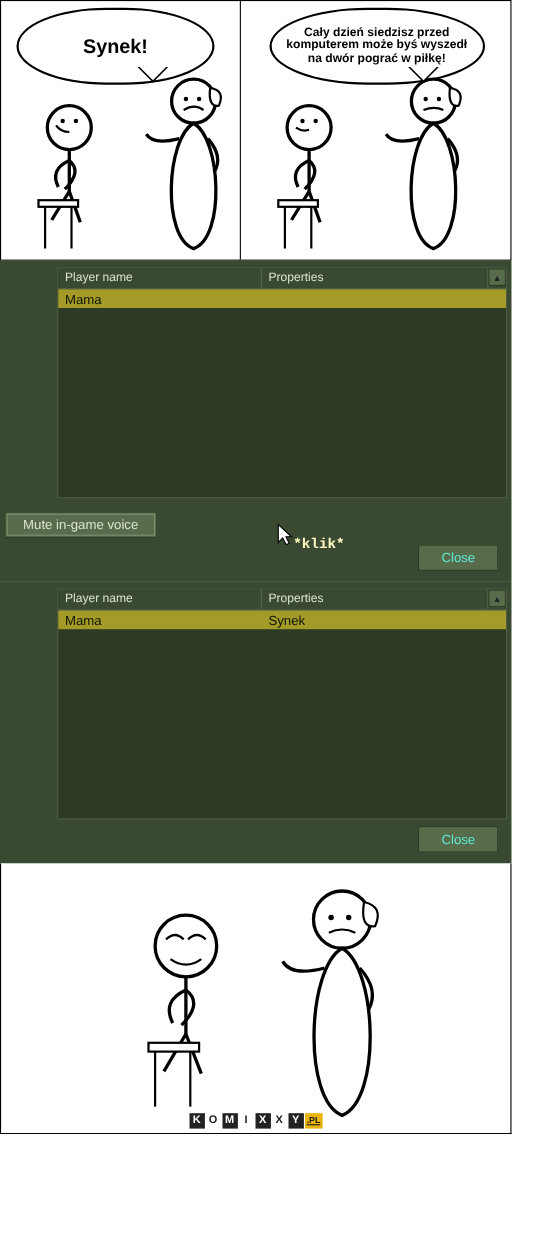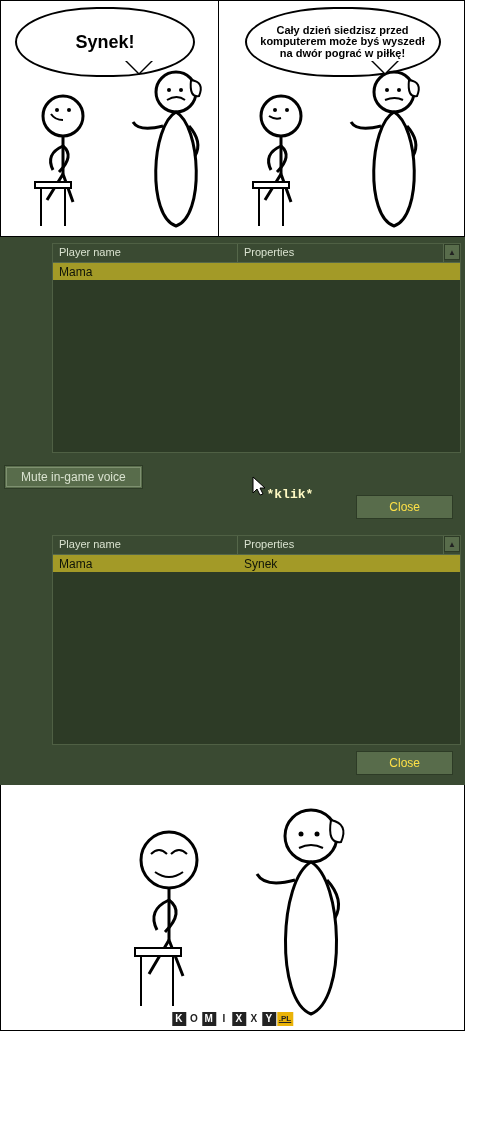--- a/index.html
+++ b/index.html
@@ -52,22 +52,22 @@
   }
   .list-row .col{padding:1px 6px;}
   .btn-row{display:flex;margin:12px 0 4px 0;position:relative;}
   .g-btn{
     background:#586c4b;color:#d9e2cf;border:1px solid #2d3b26;
     outline:1px solid #7e9070;outline-offset:-3px;
     padding:4px 16px;font-size:12px;cursor:pointer;
   }
   .close-row{display:flex;justify-content:flex-end;margin:6px 8px 2px 0;}
   .close-btn{
-    background:#586c4b;color:#fde047;border:1px solid #2d3b26;
-    padding:4px 32px;font-size:12px;cursor:pointer;
+    background:#586c4b;color:#5eead4;border:1px solid #2d3b26;
+    padding:4px 20px;font-size:12px;cursor:pointer;
   }
   .cursor{
     position:absolute;top:10px;left:calc(50% + 18px);pointer-events:none;
   }
   .klik{
     position:absolute;top:22px;left:calc(50% + 34px);
     color:#fef9c3;font-weight:bold;font-size:13px;font-family:Liberation Mono, monospace;
   }
   
   .comic-bottom{position:relative;height:245px;background:#fff;border:1px solid #000;border-top:none;}

